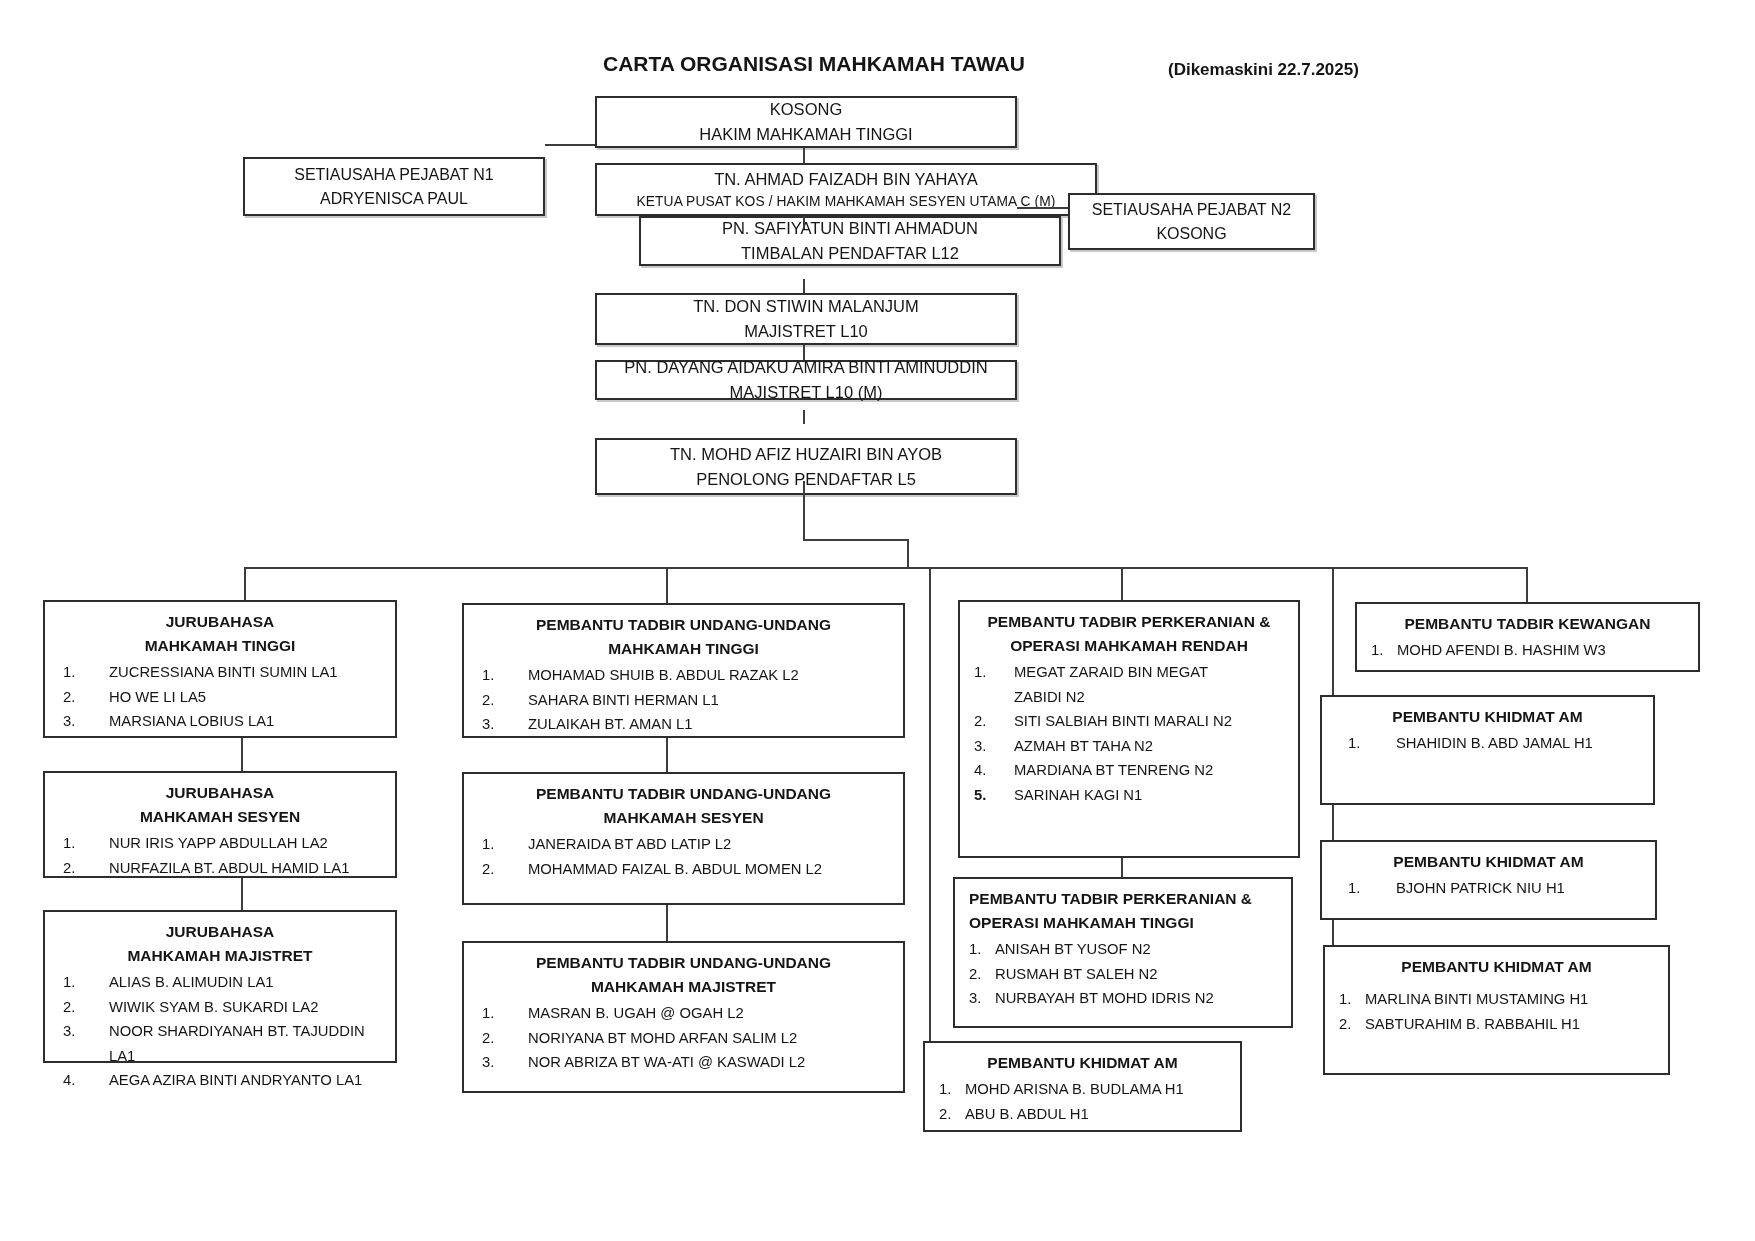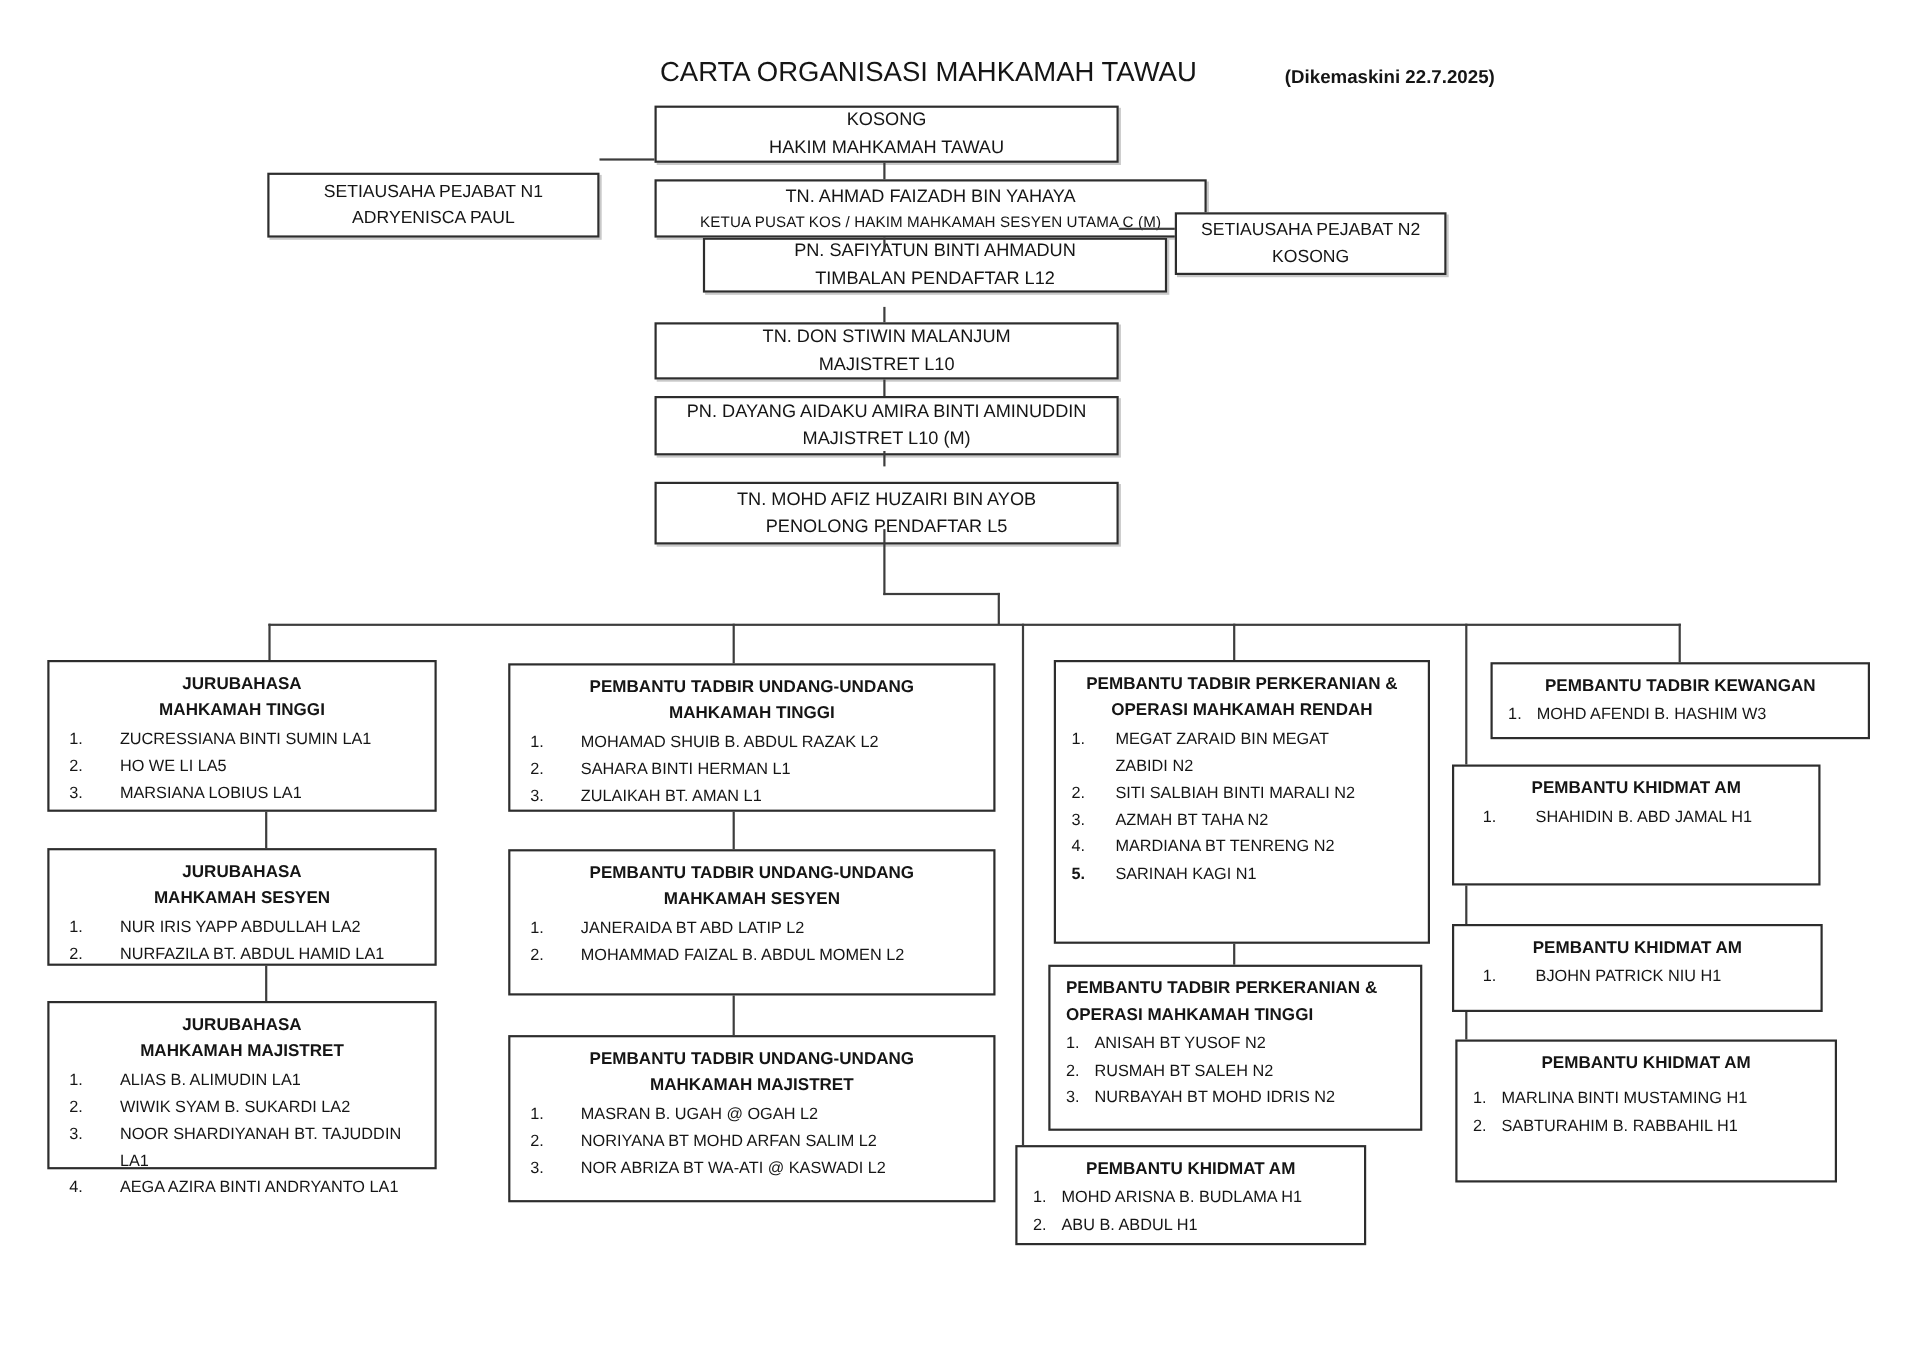--- a/index.html
+++ b/index.html
@@ -1,19 +1,19 @@
 <!DOCTYPE html>
 <html><head>
 <meta charset="utf-8">
 <style>
   html,body{margin:0;padding:0;background:#ffffff;}
   .canvas{position:relative;width:1755px;height:1241px;background:#fff;
           font-family:"Liberation Sans", sans-serif;color:#151515;overflow:hidden;}
-  .title{position:absolute;left:540px;top:52px;width:548px;text-align:right;
-         font-size:25px;font-weight:normal;letter-spacing:0px;}
+  .title{position:absolute;left:540px;top:52px;width:548px;text-align:center;
+         font-size:21px;font-weight:bold;letter-spacing:0px;}
   .updated{position:absolute;left:1168px;top:60px;width:220px;font-size:17px;font-weight:bold;}
   .box{position:absolute;background:#fff;border:2px solid #2d2d2d;box-sizing:border-box;}
   .topbox{display:flex;flex-direction:column;justify-content:center;align-items:center;
           text-align:center;font-weight:normal;font-size:16.5px;line-height:1.5;
           box-shadow:2px 2px 0 #c9c9c9;}
   .topbox .l2.small{font-size:13.8px;letter-spacing:0.1px;}
   .group{padding:8px 14px 6px 14px;}
   .group .hdr{text-align:center;font-weight:bold;font-size:15.5px;line-height:1.55;}
   .group.hdr-left .hdr{text-align:left;}
   .items{margin-top:2px;}
@@ -34,35 +34,35 @@
 </head>
 <body>
 
 <div class="canvas">
 
   <div class="title">CARTA ORGANISASI MAHKAMAH TAWAU</div>
   <div class="updated">(Dikemaskini 22.7.2025)</div>
 
   <div class="box topbox" style="left:595px;top:96px;width:422px;height:52px;">
     <div>KOSONG</div>
-    <div>HAKIM MAHKAMAH TAWAU</div>
+    <div>HAKIM MAHKAMAH TINGGI</div>
   </div>
   <div class="box topbox" style="left:595px;top:163px;width:502px;height:53px;">
     <div>TN. AHMAD FAIZADH BIN YAHAYA</div>
     <div class="l2 small">KETUA PUSAT KOS / HAKIM MAHKAMAH SESYEN UTAMA C (M)</div>
   </div>
   <div class="box topbox" style="left:595px;top:216px;width:422px;height:50px;margin-left:44px;">
     <div>PN. SAFIYATUN BINTI AHMADUN</div>
     <div>TIMBALAN PENDAFTAR L12</div>
   </div>
   <div class="box topbox" style="left:595px;top:293px;width:422px;height:52px;">
     <div>TN. DON STIWIN MALANJUM</div>
     <div>MAJISTRET L10</div>
   </div>
-  <div class="box topbox" style="left:595px;top:360px;width:422px;height:54px;justify-content:center;">
+  <div class="box topbox" style="left:595px;top:360px;width:422px;height:40px;justify-content:center;">
     <div>PN. DAYANG AIDAKU AMIRA BINTI AMINUDDIN</div>
     <div>MAJISTRET L10 (M)</div>
   </div>
   <div class="box topbox" style="left:595px;top:424px;width:422px;height:57px;margin-top:14px;">
     <div>TN. MOHD AFIZ HUZAIRI BIN AYOB</div>
     <div>PENOLONG PENDAFTAR L5</div>
   </div>
 
   <div class="box topbox" style="left:243px;top:117px;width:302px;height:59px;font-size:16px;margin-top:40px;">
     <div>SETIAUSAHA PEJABAT N1</div>

